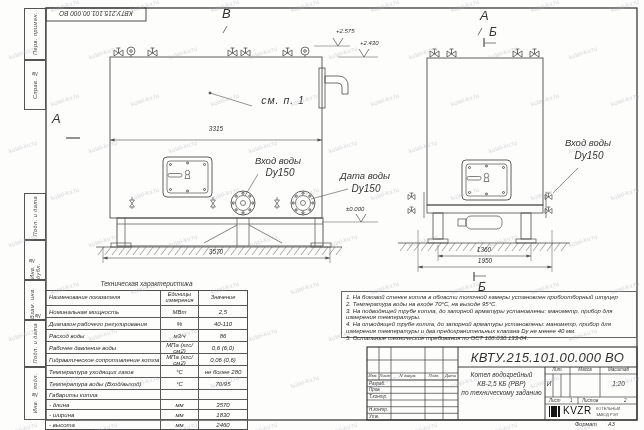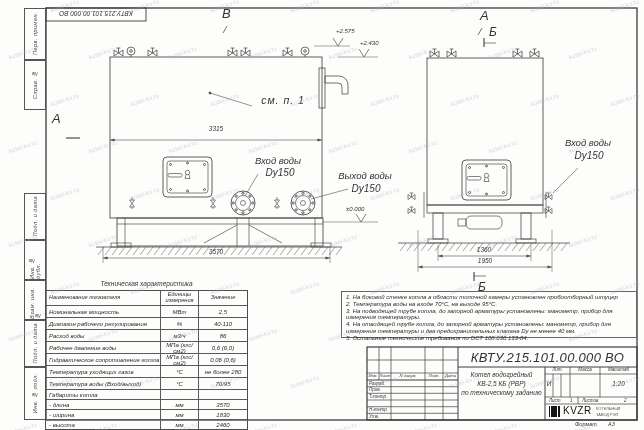--- a/index.html
+++ b/index.html
@@ -255,21 +255,21 @@
 <div class="t" style="left:52px;top:112px;font-size:13px">А</div>
 <div class="t" style="left:222px;top:7px;font-size:13px">В</div>
 <div class="t" style="left:480px;top:9px;font-size:13px">А</div>
 <div class="t" style="left:489px;top:26px;font-size:12px">Б</div>
 <div class="t" style="left:478px;top:281px;font-size:12px">Б</div>
 
 <div class="t ctr" style="left:252px;top:95px;width:62px;font-size:10.5px;letter-spacing:1px">см. п. 1</div>
 
 <div class="t ctr" style="left:250px;top:156px;width:56px;font-size:9.5px">Вход воды</div>
 <div class="t ctr" style="left:258px;top:168px;width:44px;font-size:10px">Dy150</div>
-<div class="t ctr" style="left:334px;top:171px;width:62px;font-size:9.5px">Выход воды</div>
+<div class="t ctr" style="left:334px;top:171px;width:62px;font-size:9.5px">Дата воды</div>
 <div class="t ctr" style="left:344px;top:184px;width:44px;font-size:10px">Dy150</div>
 <div class="t ctr" style="left:560px;top:138px;width:56px;font-size:9.5px">Вход воды</div>
 <div class="t ctr" style="left:566px;top:151px;width:46px;font-size:10px">Dy150</div>
 
 <div class="t ctr" style="left:190px;top:126px;width:52px;font-size:6.5px">3315</div>
 <div class="t ctr" style="left:190px;top:249px;width:52px;font-size:6.5px">3570</div>
 <div class="t ctr" style="left:464px;top:247px;width:40px;font-size:6.5px">1360</div>
 <div class="t ctr" style="left:465px;top:258px;width:40px;font-size:6.5px">1950</div>
 
 <div class="t" style="left:336px;top:28px;font-size:6px">+2.575</div>

